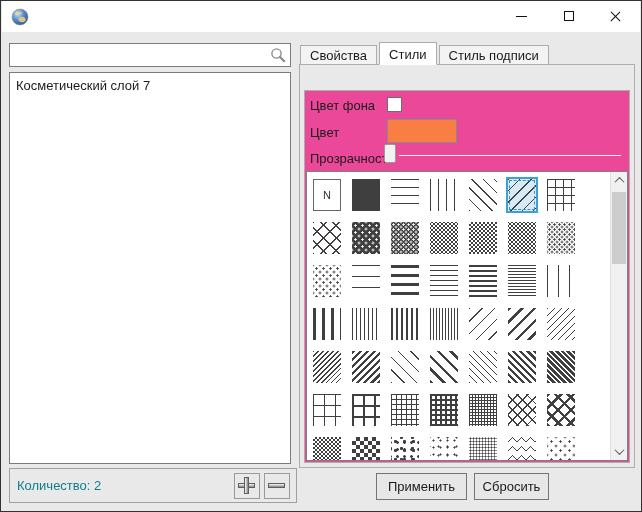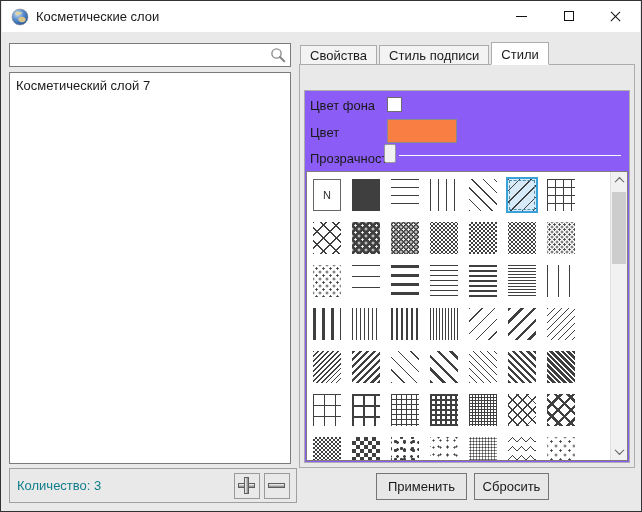--- a/index.html
+++ b/index.html
@@ -36,21 +36,21 @@
   
   .tab-strip{position:absolute;display:flex;align-items:flex-end;}
   .main-tabs{left:299px;top:40px;height:23px;}
   .tab{height:20px;line-height:19px;padding:0 9px;font-size:13px;background:#f3f3f3;
        border:1px solid #acacac;border-bottom:none;margin-right:2px;margin-bottom:-1px;z-index:1;cursor:default;white-space:nowrap;}
   .tab.active{height:23px;line-height:23px;background:#fff;z-index:3;border-bottom:1px solid #fff;}
   .main-page{position:absolute;left:298px;top:63px;width:336px;height:404px;border:1px solid #adadad;background:#e9e9e9;z-index:2;}
   .sub-tabs{left:4px;top:3px;height:22px;position:absolute;display:flex;align-items:flex-end;z-index:4;}
   .sub-tabs .tab{height:19px;line-height:18px;}
   .sub-tabs .tab.active{height:22px;line-height:22px;}
-  .sub-page{position:absolute;left:4px;top:25px;width:326px;height:373px;border:1px solid #adadad;background:#8b5cf6;z-index:3;}
+  .sub-page{position:absolute;left:4px;top:25px;width:326px;height:373px;border:1px solid #adadad;background:#ec4899;z-index:3;}
   
   .fld-label{position:absolute;left:5px;font-size:13px;}
   .lbl-bg{top:7px;} .lbl-color{top:34px;} .lbl-op{top:60px;}
   .checkbox{position:absolute;left:82px;top:6px;width:15px;height:15px;border:1px solid #6e6e6e;background:#fff;cursor:default;}
   .color-swatch{position:absolute;left:82px;top:28px;width:70px;height:24px;border:1px solid #8a8a8a;cursor:default;}
   .slider-track{position:absolute;left:94px;right:8px;top:64px;height:1px;background:#d5d5d5;border-bottom:1px solid #fbfbfb;cursor:default;}
   .slider-thumb{position:absolute;left:79px;top:53px;width:12px;height:19px;background:#f2f2f2;border:1px solid #9a9a9a;border-radius:2px;cursor:default;}
   
   .pattern-panel{position:absolute;left:1px;top:80px;right:1px;bottom:1px;background:#fff;border:1px solid #7f7f7f;overflow:hidden;}
   .pattern-grid{display:grid;grid-template-columns:repeat(7,28px);gap:11px 11px;padding:7px 6px;margin-right:17px;}
@@ -79,21 +79,20 @@
         <radialGradient id="gg" cx="35%" cy="30%" r="80%">
           <stop offset="0%" stop-color="#cfe3f7"></stop>
             <stop offset="45%" stop-color="#5d8fd0"></stop>
             <stop offset="100%" stop-color="#1d4e96"></stop>
         </radialGradient>
       </defs>
       <circle cx="9" cy="9" r="8" fill="url(#gg)" stroke="#8f8f8f" stroke-width="0.6"></circle>
       <path d="M4 5 Q6 3 8 4 T12 4 Q10 7 7 7 T4 5Z" fill="#e3d49a"></path>
       <path d="M9 9 Q12 8 14 10 T13 14 Q10 15 8 13 T9 9Z" fill="#d9c487"></path>
     </svg>
-    <span class="win-title">Косметические слои</span>
     <div class="tb-btn tb-min">
         <span class="glyph-min"></span>
       </div>
     <div class="tb-btn tb-max">
         <span class="glyph-max"></span>
       </div>
     <div class="tb-btn tb-close">
         <span class="glyph-x"></span>
       </div>
   </div>
@@ -104,34 +103,34 @@
       <circle cx="6.5" cy="6.5" r="4.6" fill="none" stroke="#8f8f8f" stroke-width="1.4"></circle>
       <line x1="10" y1="10" x2="14.2" y2="14.2" stroke="#8a8a8a" stroke-width="2.2" stroke-linecap="round"></line>
     </svg>
   </div>
 
   <div class="layer-list">
       <div class="list-item">Косметический слой 7</div>
     </div>
 
   <div class="footer-box">
-    <span class="count-label" style="color: rgb(15, 126, 138);">Количество: 3</span>
+    <span class="count-label" style="color: rgb(15, 126, 138);">Количество: 2</span>
     <div class="pm-btn pm-plus">
       <span class="hbar"></span>
         <span class="vbar"></span>
     </div>
     <div class="pm-btn pm-minus">
       <span class="hbar"></span>
     </div>
   </div>
 
   <div class="tab-strip main-tabs" id="main-tabs">
     <div class="tab">Свойства</div>
+    <div class="tab active">Стили</div>
     <div class="tab">Стиль подписи</div>
-    <div class="tab active">Стили</div>
   </div>
 
   <div class="main-page">
 
     <div class="sub-page">
       <span class="fld-label lbl-bg">Цвет фона</span>
       <div class="checkbox"></div>
 
       <span class="fld-label lbl-color">Цвет</span>
       <div class="color-swatch" id="color-swatch" style="background: rgb(248, 126, 67);"></div>

